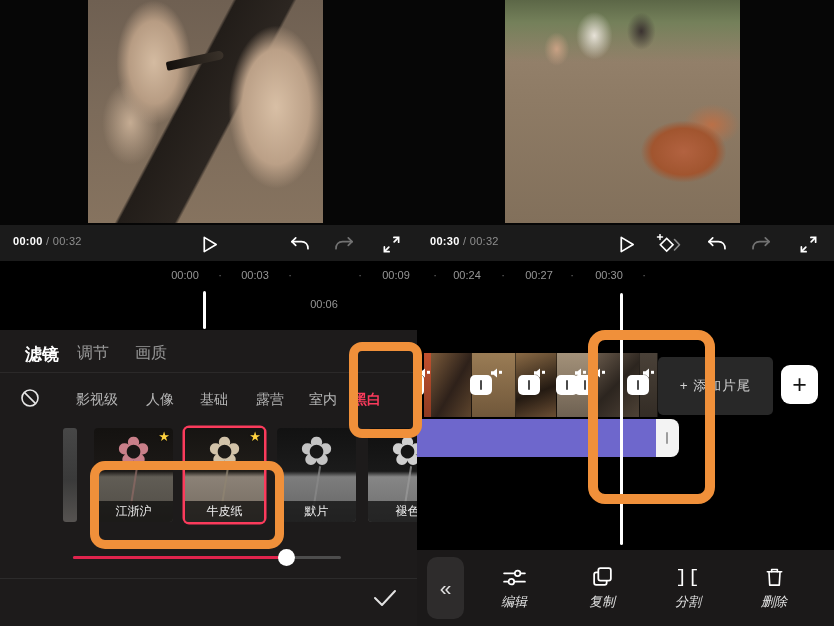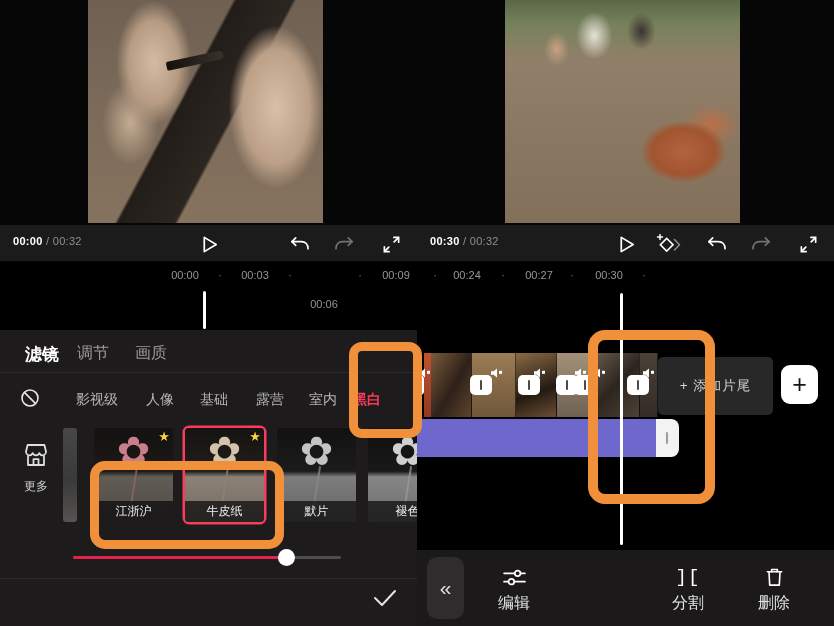--- a/index.html
+++ b/index.html
@@ -100,21 +100,21 @@
   .audio-bar { position:absolute; left:0; top:419px; width:239px; height:38px; background:#6e67cc; }
   .audio-handle { position:absolute; left:239px; top:419px; width:23px; height:38px; background:#f3f3f3; border-radius:0 8px 8px 0; }
   .audio-handle::after { content:""; position:absolute; left:10px; top:13px; width:2px; height:12px; background:#9d9d9d; border-radius:1px; }
 
   
   .toolbar { position:absolute; left:0; top:550px; width:417px; height:76px; background:#1b1919; }
   .collapse-btn { position:absolute; left:10px; top:7px; width:37px; height:62px; background:#2e2c2c; border-radius:10px;
     color:#e3e3e3; font-size:21px; display:flex; align-items:center; justify-content:center; }
   .tool-item { position:absolute; top:12px; width:70px; transform:translateX(-50%); text-align:center; }
   .tool-item .ic { height:26px; display:flex; align-items:flex-end; justify-content:center; }
-  .tool-item .lbl { margin-top:5px; font-size:16px; color:#e3e3e3; }
+  .tool-item .lbl { margin-top:5px; font-size:13px; color:#e3e3e3;font-style:italic; }
   .split-glyph { font-family:"Liberation Mono","DejaVu Sans Mono",monospace; font-size:19px; color:#fff; letter-spacing:1px; line-height:22px; }
 
   
   .anno { position:absolute; border:9px solid #f0903a; border-radius:13px; z-index:60; }
   #anno-1 { left:349px; top:342px; width:73px; height:96px; }
   #anno-2 { left:90px;  top:461px; width:194px; height:88px; border-radius:15px; }
   #anno-3 { left:588px; top:330px; width:127px; height:174px; border-width:10px; border-radius:17px; }
 </style>
 </head>
 <body>
@@ -186,28 +186,20 @@
             <line x1="4.6" y1="4.6" x2="15.4" y2="15.4"></line>
           </svg>
       </div>
       <span class="cat" style="left:97px;">影视级</span>
       <span class="cat" style="left:160px;">人像</span>
       <span class="cat" style="left:214px;">基础</span>
       <span class="cat" style="left:270px;">露营</span>
       <span class="cat" style="left:323px;">室内</span>
       <span class="cat active" style="left:367px;">黑白</span>
 
-      <div class="more-block">
-        <svg width="28" height="26" viewBox="0 0 28 26" fill="none" stroke="#dedede" stroke-width="1.8" stroke-linejoin="round">
-          <path d="M4 9.5 L5.6 3 H22.4 L24 9.5 C24 11.7 22.2 13.3 20.6 13.3 C19.1 13.3 17.9 12.4 17.3 11.1 C16.8 12.4 15.5 13.3 14 13.3 C12.5 13.3 11.2 12.4 10.7 11.1 C10.1 12.4 8.9 13.3 7.4 13.3 C5.8 13.3 4 11.7 4 9.5 Z"></path>
-          <path d="M6 13.3 V23 H22 V13.3"></path>
-          <path d="M11.5 23 V17.2 H16.5 V23"></path>
-        </svg>
-        <div class="more-label">更多</div>
-      </div>
 
       <div class="thumb-partial"></div>
 
       <div class="thumb t1" style="left:94px;">
         <div class="rose"><span class="head">✿</span><span class="stem"></span></div>
         <span class="star">★</span>
         <div class="thumb-label">江浙沪</div>
       </div>
       <div class="thumb t2 selected" style="left:185px;">
         <div class="rose"><span class="head">✿</span><span class="stem"></span></div>
@@ -348,20 +340,29 @@
         <div class="ic">
           <svg width="25" height="21" viewBox="0 0 24 20" fill="none" stroke="#fff" stroke-width="1.7" stroke-linecap="round">
               <line x1="2" y1="6" x2="22" y2="6"></line>
               <circle cx="15" cy="6" r="2.7" fill="#1b1919"></circle>
               <line x1="2" y1="14" x2="22" y2="14"></line>
               <circle cx="9" cy="14" r="2.7" fill="#1b1919"></circle>
             </svg>
         </div>
         <div class="lbl">编辑</div>
       </div>
+      <div class="tool-item" style="left:185px;">
+        <div class="ic">
+          <svg width="23" height="23" viewBox="0 0 22 22" fill="none" stroke="#fff" stroke-width="1.7" stroke-linejoin="round">
+              <rect x="7" y="3" width="12" height="12" rx="2"></rect>
+              <path d="M15 15 V17 A2 2 0 0 1 13 19 H5 A2 2 0 0 1 3 17 V9 A2 2 0 0 1 5 7 H7"></path>
+            </svg>
+        </div>
+        <div class="lbl">复制</div>
+      </div>
       <div class="tool-item" style="left:271px;">
         <div class="ic">
             <span class="split-glyph">][</span>
           </div>
         <div class="lbl">分割</div>
       </div>
       <div class="tool-item" style="left:357px;">
         <div class="ic">
           <svg width="21" height="22" viewBox="0 0 22 22" fill="none" stroke="#fff" stroke-width="1.7" stroke-linecap="round" stroke-linejoin="round">
               <path d="M3.5 5.5 H18.5"></path>

